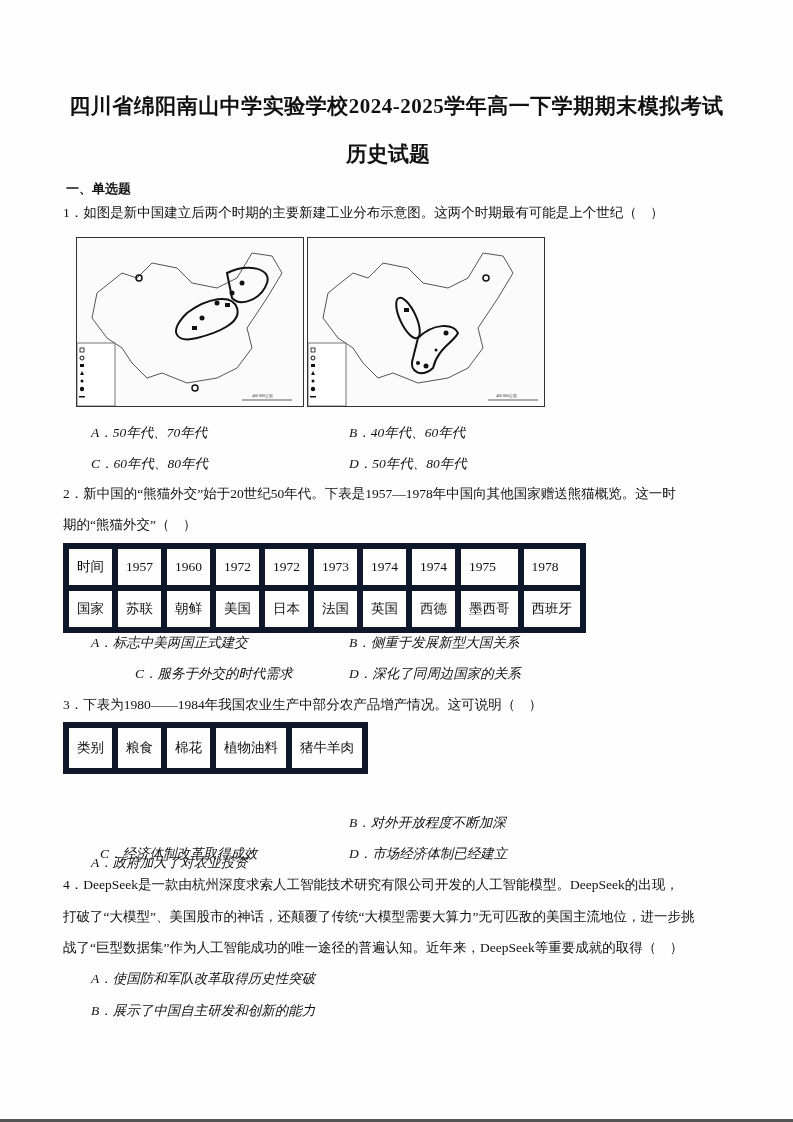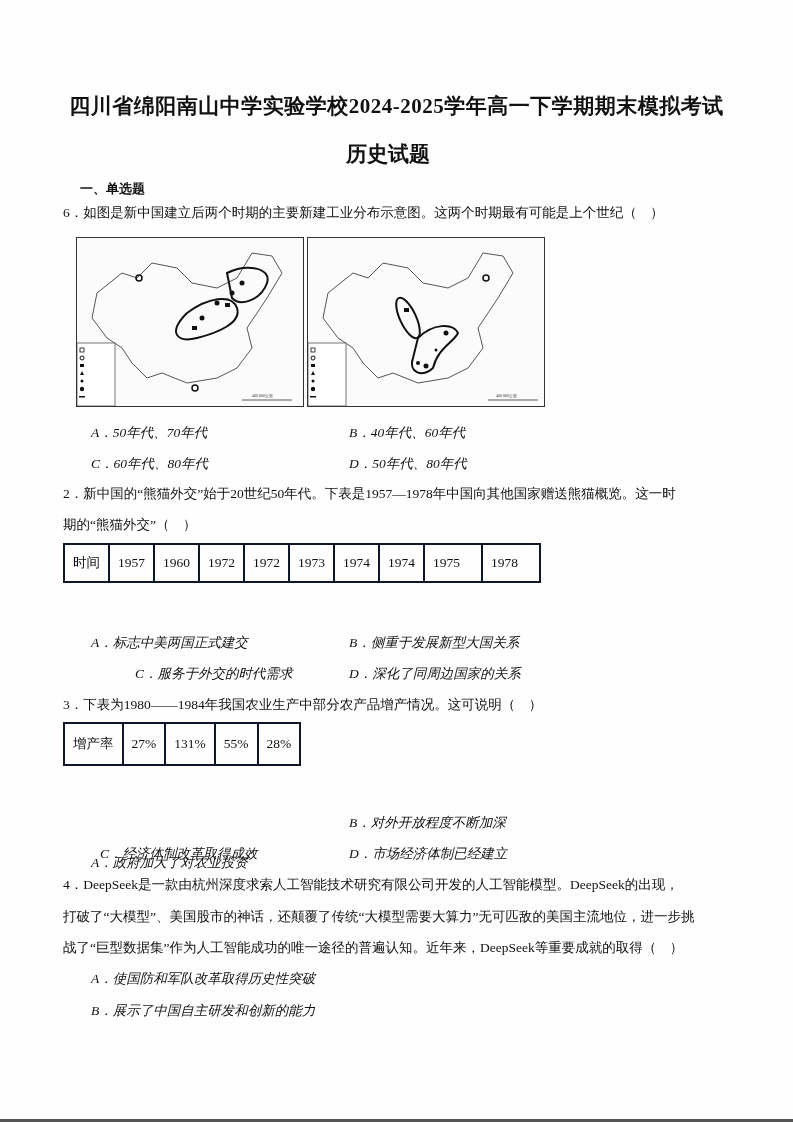--- a/index.html
+++ b/index.html
@@ -3,39 +3,39 @@
 <meta charset="utf-8">
 <style>
   html, body { margin: 0; padding: 0; }
   body {
     width: 793px; height: 1122px; background: #fefefe; position: relative; overflow: hidden;
     font-family: "Liberation Serif", "DejaVu Serif", serif; color: #111;
   }
   .abs { position: absolute; }
   .title { left: 0; width: 793px; text-align: center; top: 92px; font-size: 21px; font-weight: bold; letter-spacing: 0.5px; }
   .subtitle { left: 0; width: 776px; text-align: center; top: 140px; font-size: 21px; font-weight: bold; }
-  .section { left: 80px; top: 180px; font-size: 13px; font-weight: bold; }
+  .section { left: 66px; top: 180px; font-size: 13px; font-weight: bold; }
   .q { left: 63px; font-size: 13.5px; line-height: 30px; width: 670px; }
   .opt { font-size: 13.5px; font-style: italic; }
   .map {
     border: 1.5px solid #333; background: #fbfbfb; overflow: hidden;
   }
   table.dt { border-collapse: collapse; font-size: 13.5px; }
-  table.dt td { border: 2px solid #0f172a; padding: 0 8px; height: 36px; white-space: nowrap; }
+  table.dt td { border: 6px solid #0f172a; padding: 0 8px; height: 36px; white-space: nowrap; }
   .bottom-bar { left: 0; top: 1119px; width: 793px; height: 3px; background: #555; }
 </style>
 </head>
 <body>
 
 <div class="abs title">四川省绵阳南山中学实验学校2024-2025学年高一下学期期末模拟考试</div>
 <div class="abs subtitle">历史试题</div>
 
 <div class="abs section">一、单选题</div>
 
-<div class="abs q" style="top:198px;">6．如图是新中国建立后两个时期的主要新建工业分布示意图。这两个时期最有可能是上个世纪（　）</div>
+<div class="abs q" style="top:198px;">1．如图是新中国建立后两个时期的主要新建工业分布示意图。这两个时期最有可能是上个世纪（　）</div>
 
 <div class="abs map" style="left:76px; top:237px; width:226px; height:168px;">
   <svg width="226" height="168" viewBox="0 0 226 168">
     <path d="M20,55 L45,35 L60,40 L75,25 L100,30 L115,45 L140,50 L160,40 L175,15 L195,18 L205,35 L190,60 L180,75 L170,90 L175,110 L160,130 L140,140 L110,145 L85,135 L70,140 L55,125 L45,110 L30,100 L15,80 Z" fill="none" stroke="#555" stroke-width="1"></path>
     <path d="M110,75 C130,60 155,55 160,70 C165,85 140,95 120,100 C100,105 90,95 110,75 Z" fill="none" stroke="#111" stroke-width="2"></path>
     <path d="M150,35 C170,25 195,30 190,45 C185,60 165,70 155,60 Z" fill="none" stroke="#111" stroke-width="2"></path>
     <circle cx="62" cy="40" r="3" fill="none" stroke="#111" stroke-width="1.5"></circle>
     <circle cx="140" cy="65" r="2.5" fill="#111"></circle>
       <circle cx="155" cy="55" r="2.5" fill="#111"></circle>
     <circle cx="165" cy="45" r="2.5" fill="#111"></circle>
@@ -99,38 +99,50 @@
     <td>1957</td>
     <td>1960</td>
     <td>1972</td>
     <td>1972</td>
     <td>1973</td>
     <td>1974</td>
     <td>1974</td>
     <td style="width:40px;">1975</td>
     <td style="width:40px;">1978</td>
   </tr>
+  <tr>
+    <td>国家</td>
+    <td>苏联</td>
+    <td>朝鲜</td>
+    <td>美国</td>
+    <td>日本</td>
+    <td>法国</td>
+    <td>英国</td>
+    <td>西德</td>
+    <td>墨西哥</td>
+    <td>西班牙</td>
+  </tr>
 </tbody>
   </table>
 
 <div class="abs opt" style="left:91px; top:634px;">A．标志中美两国正式建交</div>
 <div class="abs opt" style="left:349px; top:634px;">B．侧重于发展新型大国关系</div>
 <div class="abs opt" style="left:91px; top:665px;margin-left:44px;">C．服务于外交的时代需求</div>
 <div class="abs opt" style="left:349px; top:665px;">D．深化了同周边国家的关系</div>
 
 <div class="abs q" style="top:690px;">3．下表为1980——1984年我国农业生产中部分农产品增产情况。这可说明（　）</div>
 
 <table class="abs dt" style="left:63px; top:722px;">
   <tbody>
-  <tr>
-    <td style="height:40px;">增产率</td>
-    <td>27%</td>
-    <td>131%</td>
-    <td>55%</td>
-    <td>28%</td>
+      <tr>
+    <td style="height:40px;">类别</td>
+    <td>粮食</td>
+    <td>棉花</td>
+    <td>植物油料</td>
+    <td>猪牛羊肉</td>
   </tr>
 </tbody>
   </table>
 
 <div class="abs opt" style="left:91px; top:814px;margin-top:40px;">A．政府加大了对农业投资</div>
 <div class="abs opt" style="left:349px; top:814px;">B．对外开放程度不断加深</div>
 <div class="abs opt" style="left:100px; top:845px;">C．经济体制改革取得成效</div>
 <div class="abs opt" style="left:349px; top:845px;">D．市场经济体制已经建立</div>
 
 <div class="abs q" style="top:870px;">4．DeepSeek是一款由杭州深度求索人工智能技术研究有限公司开发的人工智能模型。DeepSeek的出现，</div>

